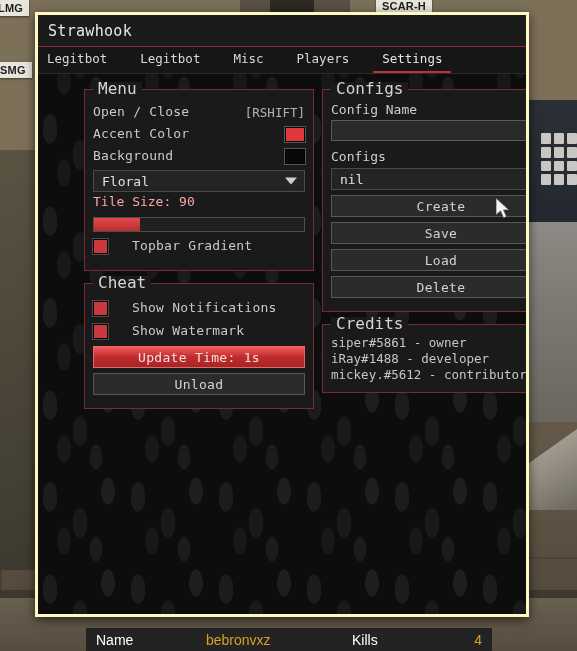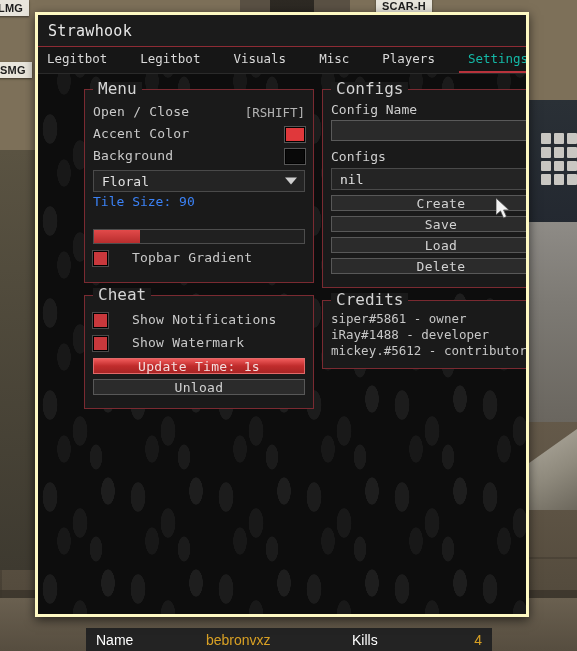--- a/index.html
+++ b/index.html
@@ -130,21 +130,21 @@
     position:relative;height:26px;background:#161616;
     display:flex;align-items:center;gap:15px;
     border-bottom:1px solid #2a2a2a;
   }
   .tab{
     color:#d9d9d9;font-size:12.5px;padding:4px 9px 5px 9px;
     cursor:pointer;white-space:nowrap;line-height:1;
     border-bottom:2px solid transparent;
     margin-top:2px;
   }
-  .tab.active{color:#14b8a6;border-bottom:2px solid #b8333c;}
+  .tab.active{color:#e5e5e5;border-bottom:2px solid #b8333c;}
 
   .col-left{position:absolute;left:46px;top:74px;width:230px;}
   .col-right{position:absolute;left:284px;top:74px;width:238px;}
 
   
   .group{
     position:relative;
     border:1px solid #7a2a31;
     background:#1a1a1a;
     margin-bottom:12px;
@@ -171,38 +171,38 @@
     display:flex;align-items:center;
     box-sizing:border-box;margin:4px 0 2px 0;cursor:pointer;
   }
   .dropdown .ddtext{color:#e2e2e2;font-size:13px;padding-left:8px;}
   .dropdown .ddarrow{
     position:absolute;right:7px;top:50%;transform:translateY(-50%);
     width:0;height:0;border-left:6px solid transparent;border-right:6px solid transparent;
     border-top:7px solid #cfcfcf;
   }
 
-  .slider-label{color:#3b82f6;font-size:13px;margin:2px 0 20px 0;}
+  .slider-label{color:#fca5a5;font-size:13px;margin:2px 0 8px 0;}
   .slider{
     position:relative;width:100%;height:15px;
     background:#202020;border:1px solid #4d4d4d;box-sizing:border-box;cursor:pointer;
   }
   .slider .fill{
     position:absolute;left:0;top:0;bottom:0;width:22%;
     background:linear-gradient(180deg,#e24a4a 0%,#b82d2d 100%);
   }
 
   .check-row{display:flex;align-items:center;gap:24px;margin:6px 0 7px 0;cursor:pointer;}
   .checkbox{
     width:13px;height:13px;background:#c8383c;border:1px solid #000;
     box-shadow:0 0 0 1px #4a4a4a;flex:none;
   }
 
   .btn{
-    width:100%;height:16px;
+    width:100%;height:22px;
     background:#2b2b2b;border:1px solid #585858;
     color:#d2d2d2;font-size:13px;
     display:flex;align-items:center;justify-content:center;
     box-sizing:border-box;margin:5px 0 4px 0;cursor:pointer;
     font-family:"DejaVu Sans Mono","Liberation Mono",monospace;
     letter-spacing:.3px;
   }
   .btn.hot{
     background:linear-gradient(180deg,#f05a5a 0%,#c02c2c 50%,#a82424 100%);
     border:1px solid #e06a6a;color:#f3dede;text-align:center;
@@ -266,21 +266,20 @@
 <div id="window">
   <div id="win-texture"></div>
 
   <div id="titlebar">
     <span id="title">Strawhook</span>
   </div>
 
   <div id="tabbar">
     <div class="tab">Legitbot</div>
     <div class="tab">Legitbot</div>
-    <div class="tab">Visuals</div>
     <div class="tab">Misc</div>
     <div class="tab">Players</div>
     <div class="tab active">Settings</div>
   </div>
 
   <div class="col-left">
 
     <div class="group">
       <div class="gtitle">Menu</div>
 

